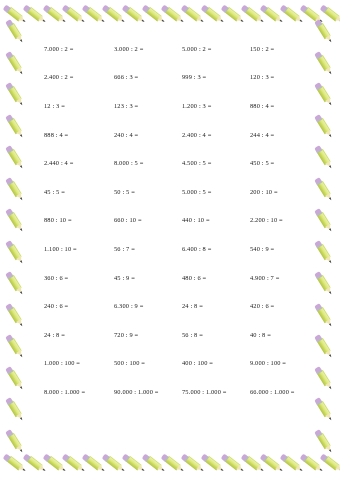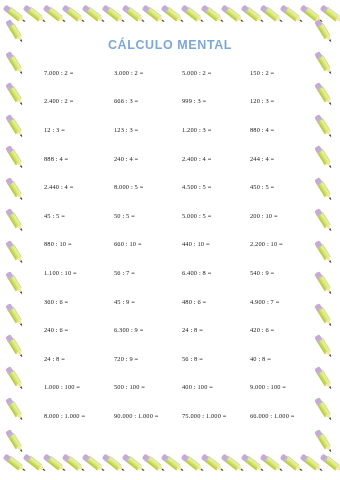--- a/index.html
+++ b/index.html
@@ -539,21 +539,20 @@
       <div class="pencil" style="left: 5px; top: 437.5px; transform: rotate(58deg);">
         <div class="body"></div>
         <div class="eraser"></div>
         <div class="ferrule"></div>
         <div class="wood"></div>
         <div class="tip"></div>
       </div>
     </div>
 
   <div id="content">
-    <div id="page-title">CÁLCULO MENTAL</div>
     <div id="problem-grid">
         <div class="problem-row">
           <div class="problem-cell">7.000 : 2 =</div>
           <div class="problem-cell">3.000 : 2 =</div>
           <div class="problem-cell">5.000 : 2 =</div>
           <div class="problem-cell">150 : 2 =</div>
         </div>
         <div class="problem-row">
           <div class="problem-cell">2.400 : 2 =</div>
           <div class="problem-cell">666 : 3 =</div>

